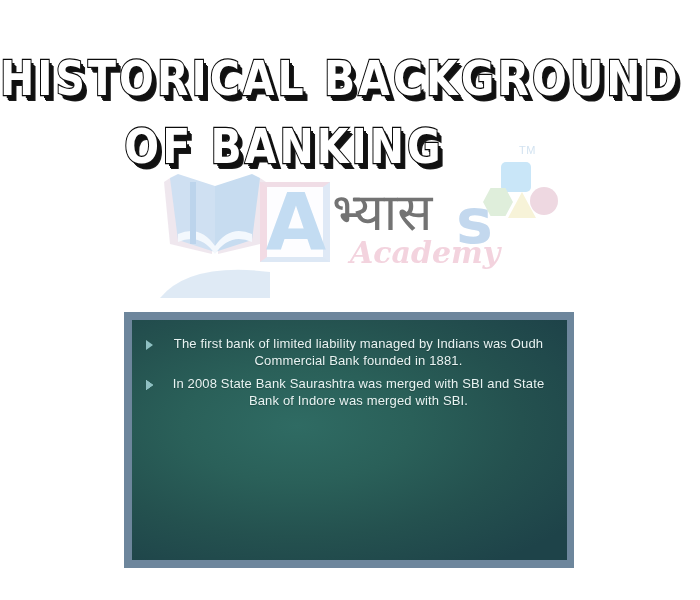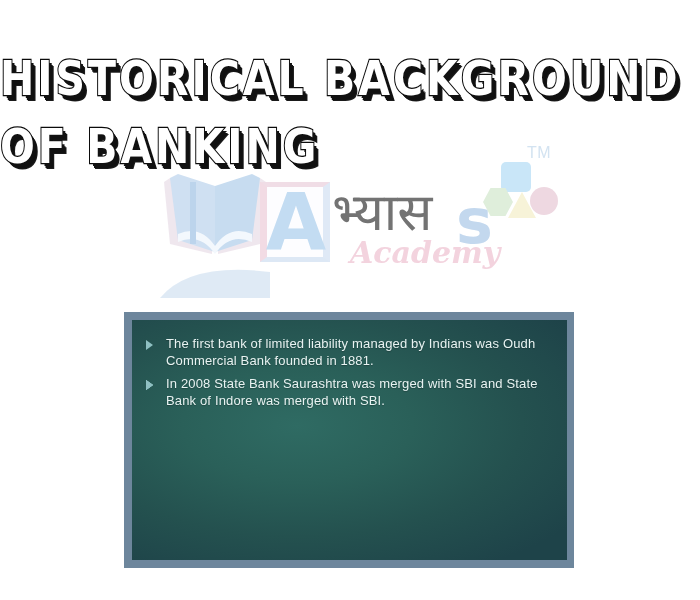--- a/index.html
+++ b/index.html
@@ -140,42 +140,42 @@
   }
   .shape-circle {
     position: absolute;
     left: 58px; top: 43px;
     width: 28px; height: 28px;
     background: #eed8e1;
     border-radius: 50%;
   }
   .shape-tm {
     position: absolute;
-    left: 55px; top: 0px;
+    left: 47px; top: 0px;
     color: #d3e3f1;
     font-family: "Liberation Sans", sans-serif;
-    font-size: 16px;
+    font-size: 11px;
     font-weight: normal;
     letter-spacing: 0.5px;
   }
   .wm-swoosh {
     position: absolute;
     left: 0px;
     top: 118px;
     width: 120px;
     height: 40px;
   }
 
   
   #title-block {
     position: absolute;
     left: 0;
     top: 52px;
     width: 568px;
-    text-align: left;
+    text-align: center;
   }
   .title-line {
     font-family: "DejaVu Sans", sans-serif;
     font-weight: bold;
     font-size: 41px;
     line-height: 46px;
     letter-spacing: 3px;
     color: #ffffff;
     white-space: nowrap;
     -webkit-text-stroke: 2px #0b0b0b;
@@ -205,20 +205,21 @@
   #content-inner {
     position: relative;
     width: 100%;
     height: 100%;
     box-sizing: border-box;
     background:
       radial-gradient(ellipse 78% 70% at 38% 44%, #2f6b63 0%, #2a6059 34%, #24514f 66%, #1e4349 100%);
     padding: 16px 16px 10px 12px;
     box-sizing: border-box;
     overflow: hidden;
+    text-align: center;
   }
   ul.bullets {
     list-style: none;
     margin: 0;
     padding: 0;
   }
   ul.bullets li {
     position: relative;
     padding-left: 22px;
     margin-bottom: 7px;

